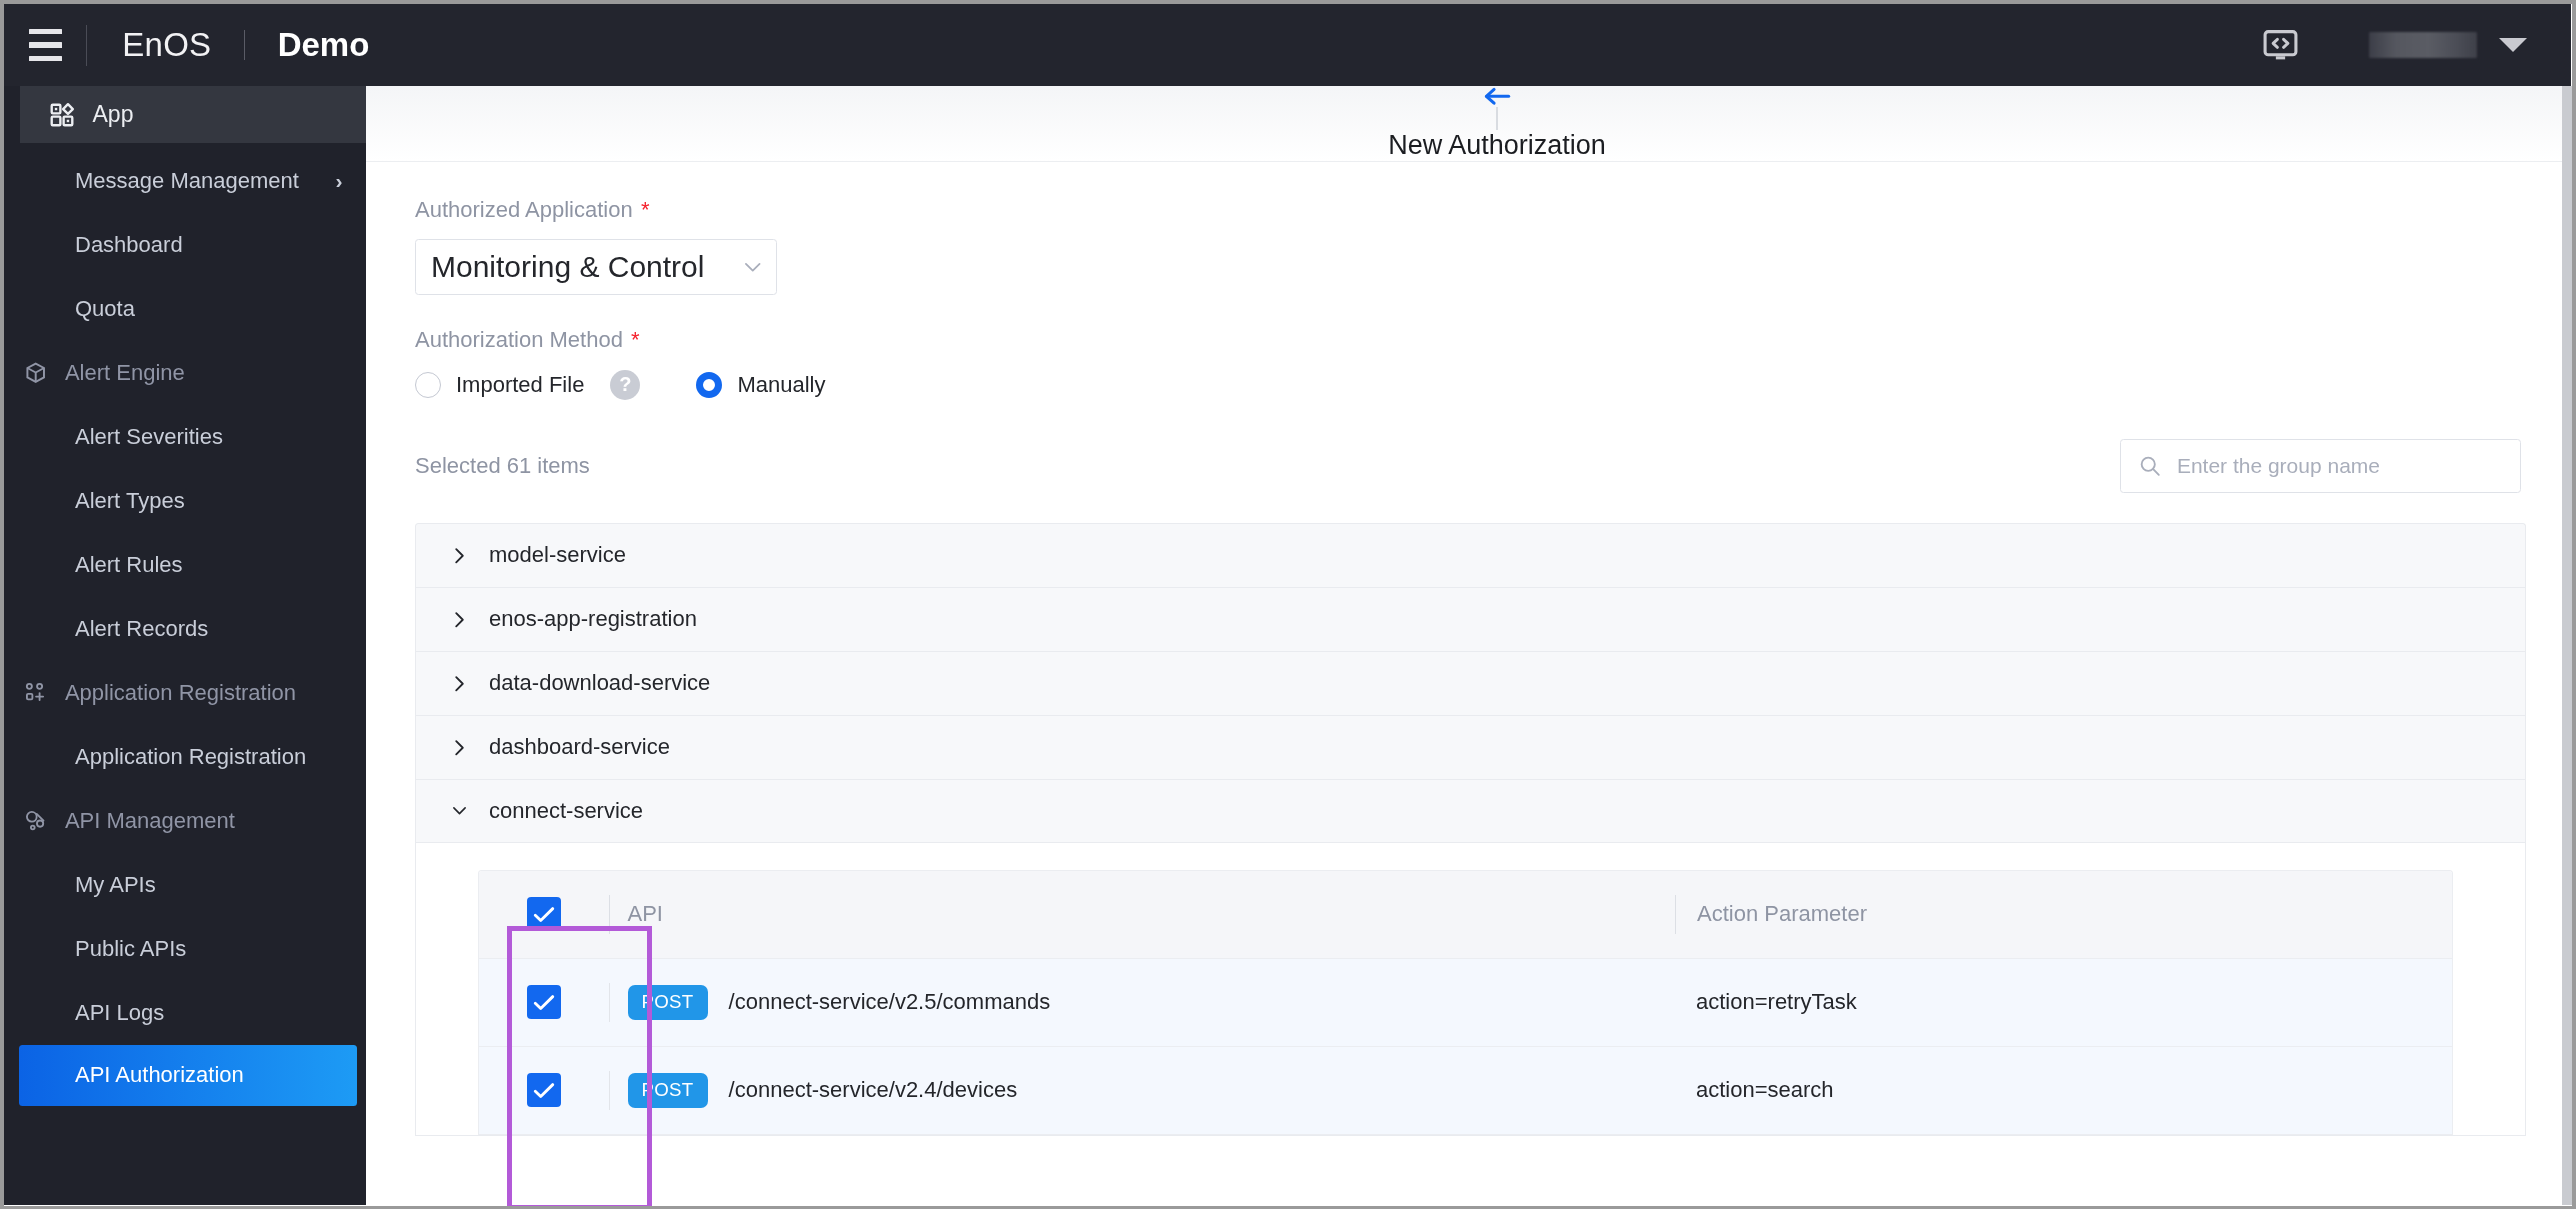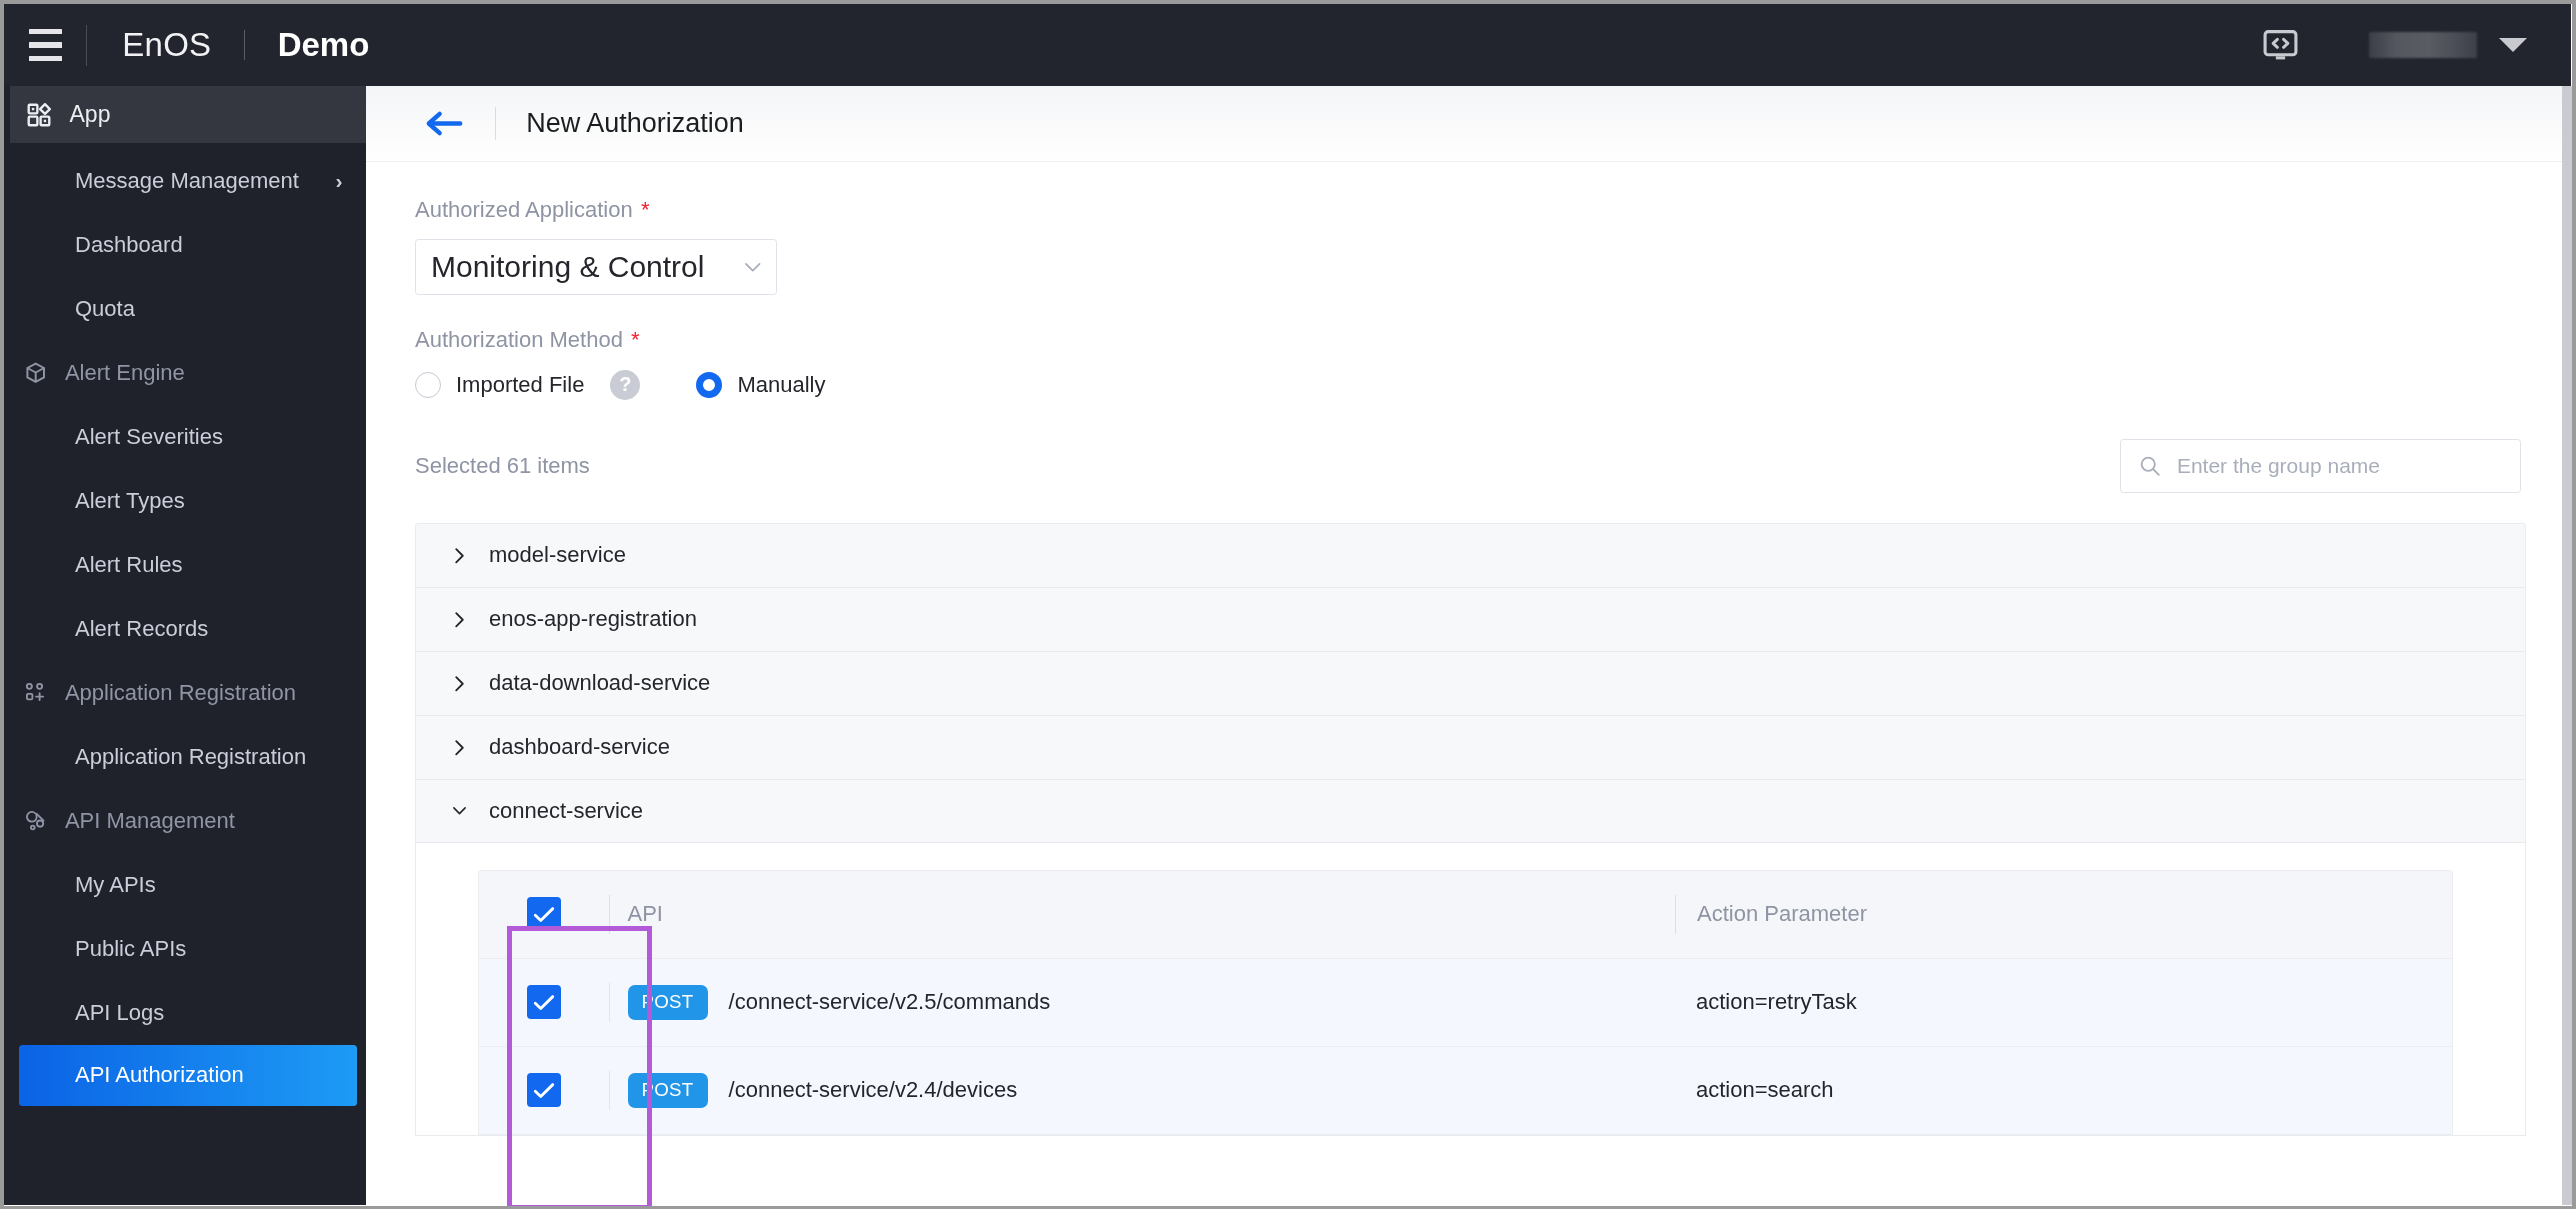--- a/index.html
+++ b/index.html
@@ -108,27 +108,27 @@
   .sidebar {
     position: absolute;
     top: 82px; left: 0;
     width: 362px;
     height: 1119px;
     background: #20222b;
     overflow: hidden;
   }
   .sidebar-app-header {
     position: absolute;
-    top: 0; left: 6px;
+    top: 0; left: 16px;
     width: 362px;
     height: 57px;
     background: #343740;
     display: flex;
     align-items: center;
-    padding-left: 16px;
+    padding-left: 29px;
     z-index: 5;
   }
   .sidebar-app-header .app-label {
     color: #eceef2;
     font-size: 23px;
     margin-left: 17.5px;
   }
   .sidebar-scroll {
     position: absolute;
     top: 57px; left: 0;
@@ -189,20 +189,21 @@
     background: #ffffff;
     overflow: hidden;
   }
   .page-header {
     height: 76px;
     display: flex;
     align-items: center;
     padding-left: 58px;
     background: linear-gradient(180deg,#f4f5f7 0%, #ffffff 100%);
     border-bottom: 0.6px solid #eceef1;
+    flex-direction: column;
   }
   .back-arrow {
     width: 41px; height: 29px;
     cursor: pointer;
   }
   .header-sep {
     width: 1.2px; height: 33px;
     background: #d9dce1;
     margin: 0 30px;
   }

